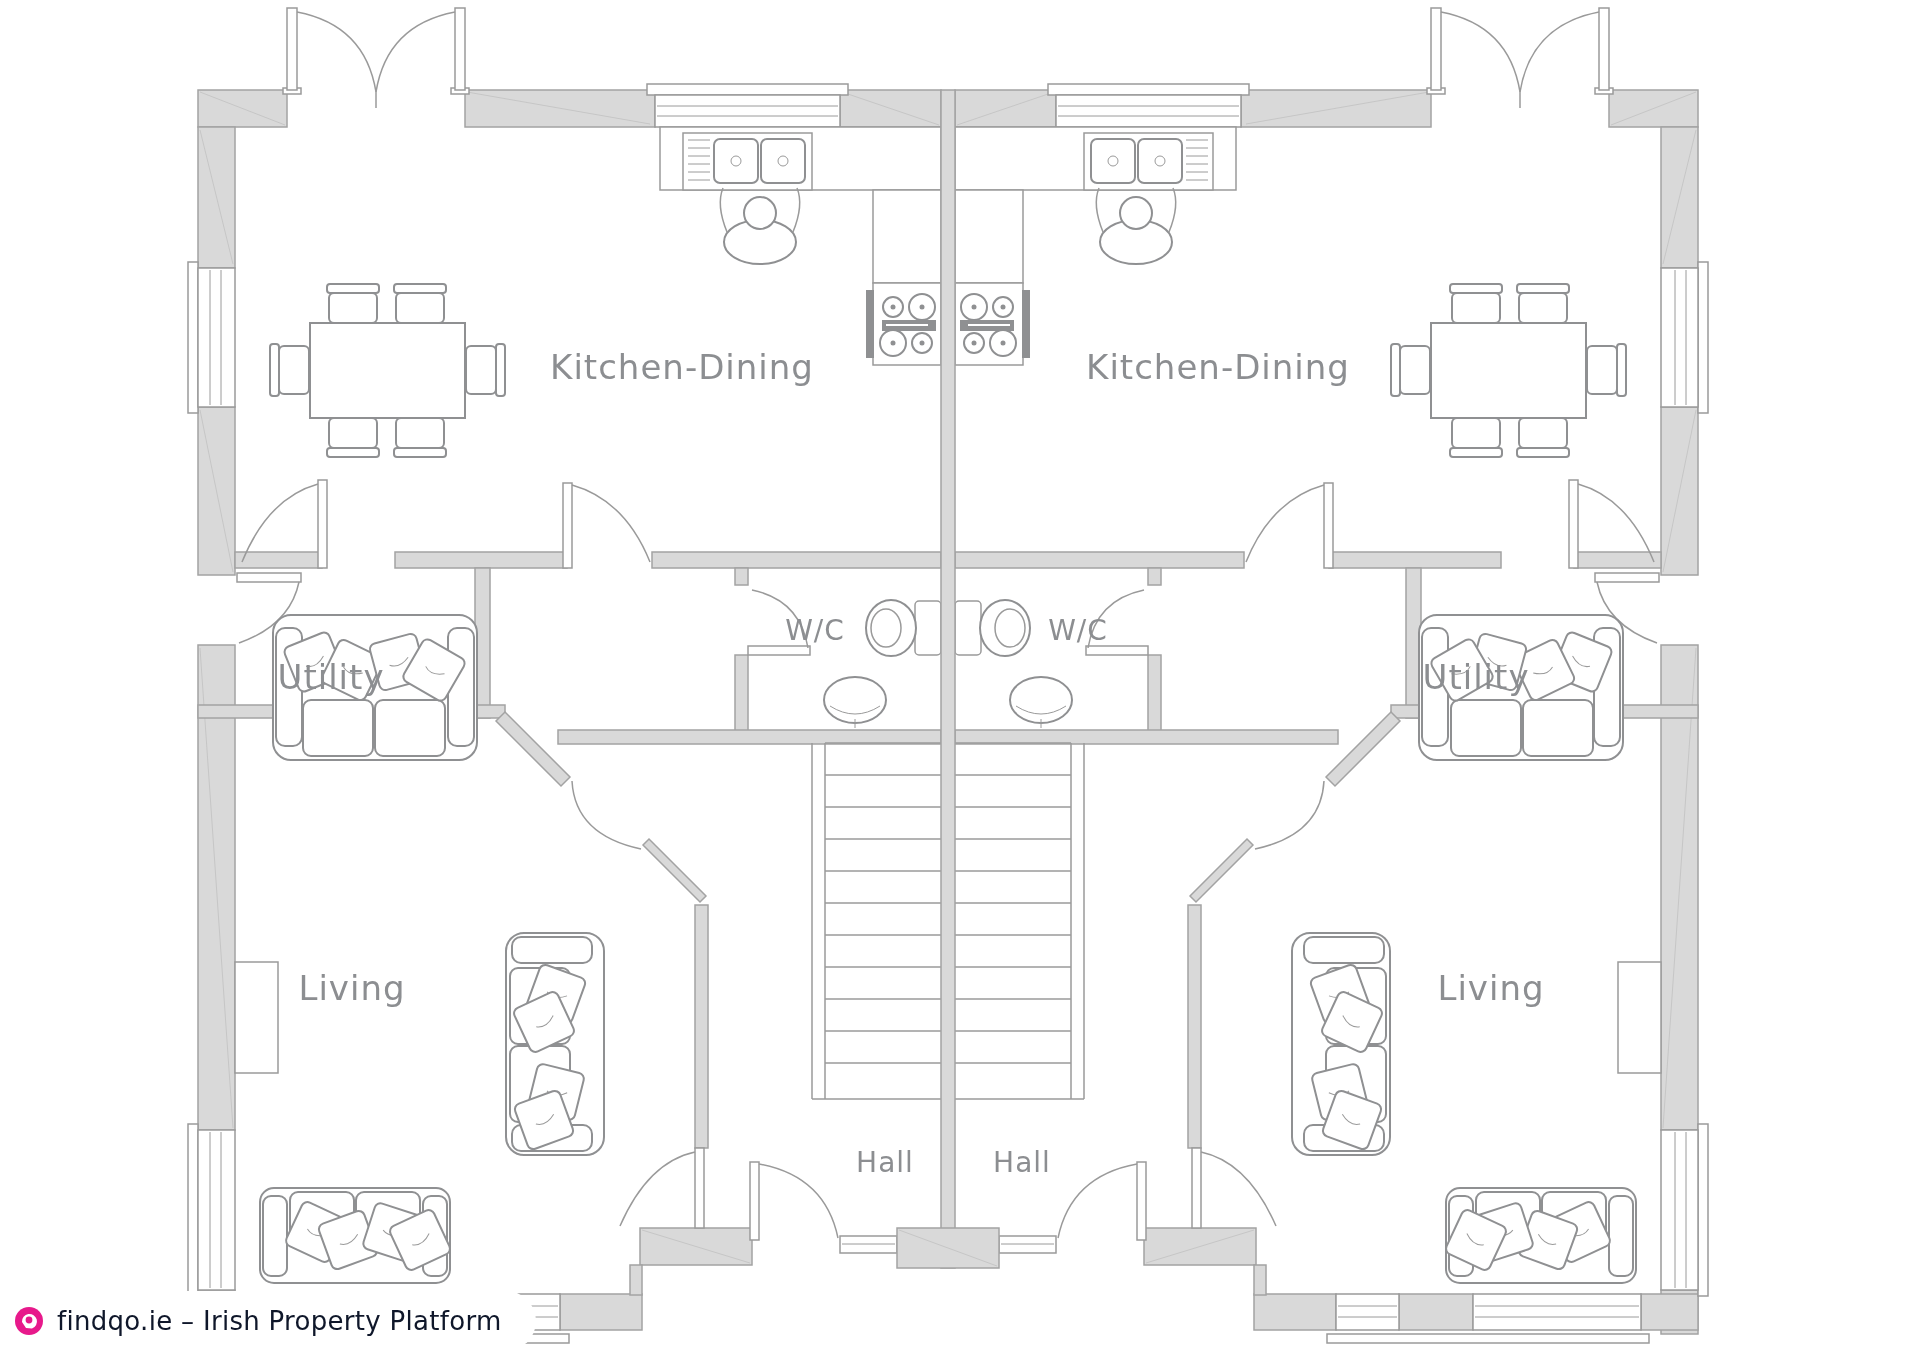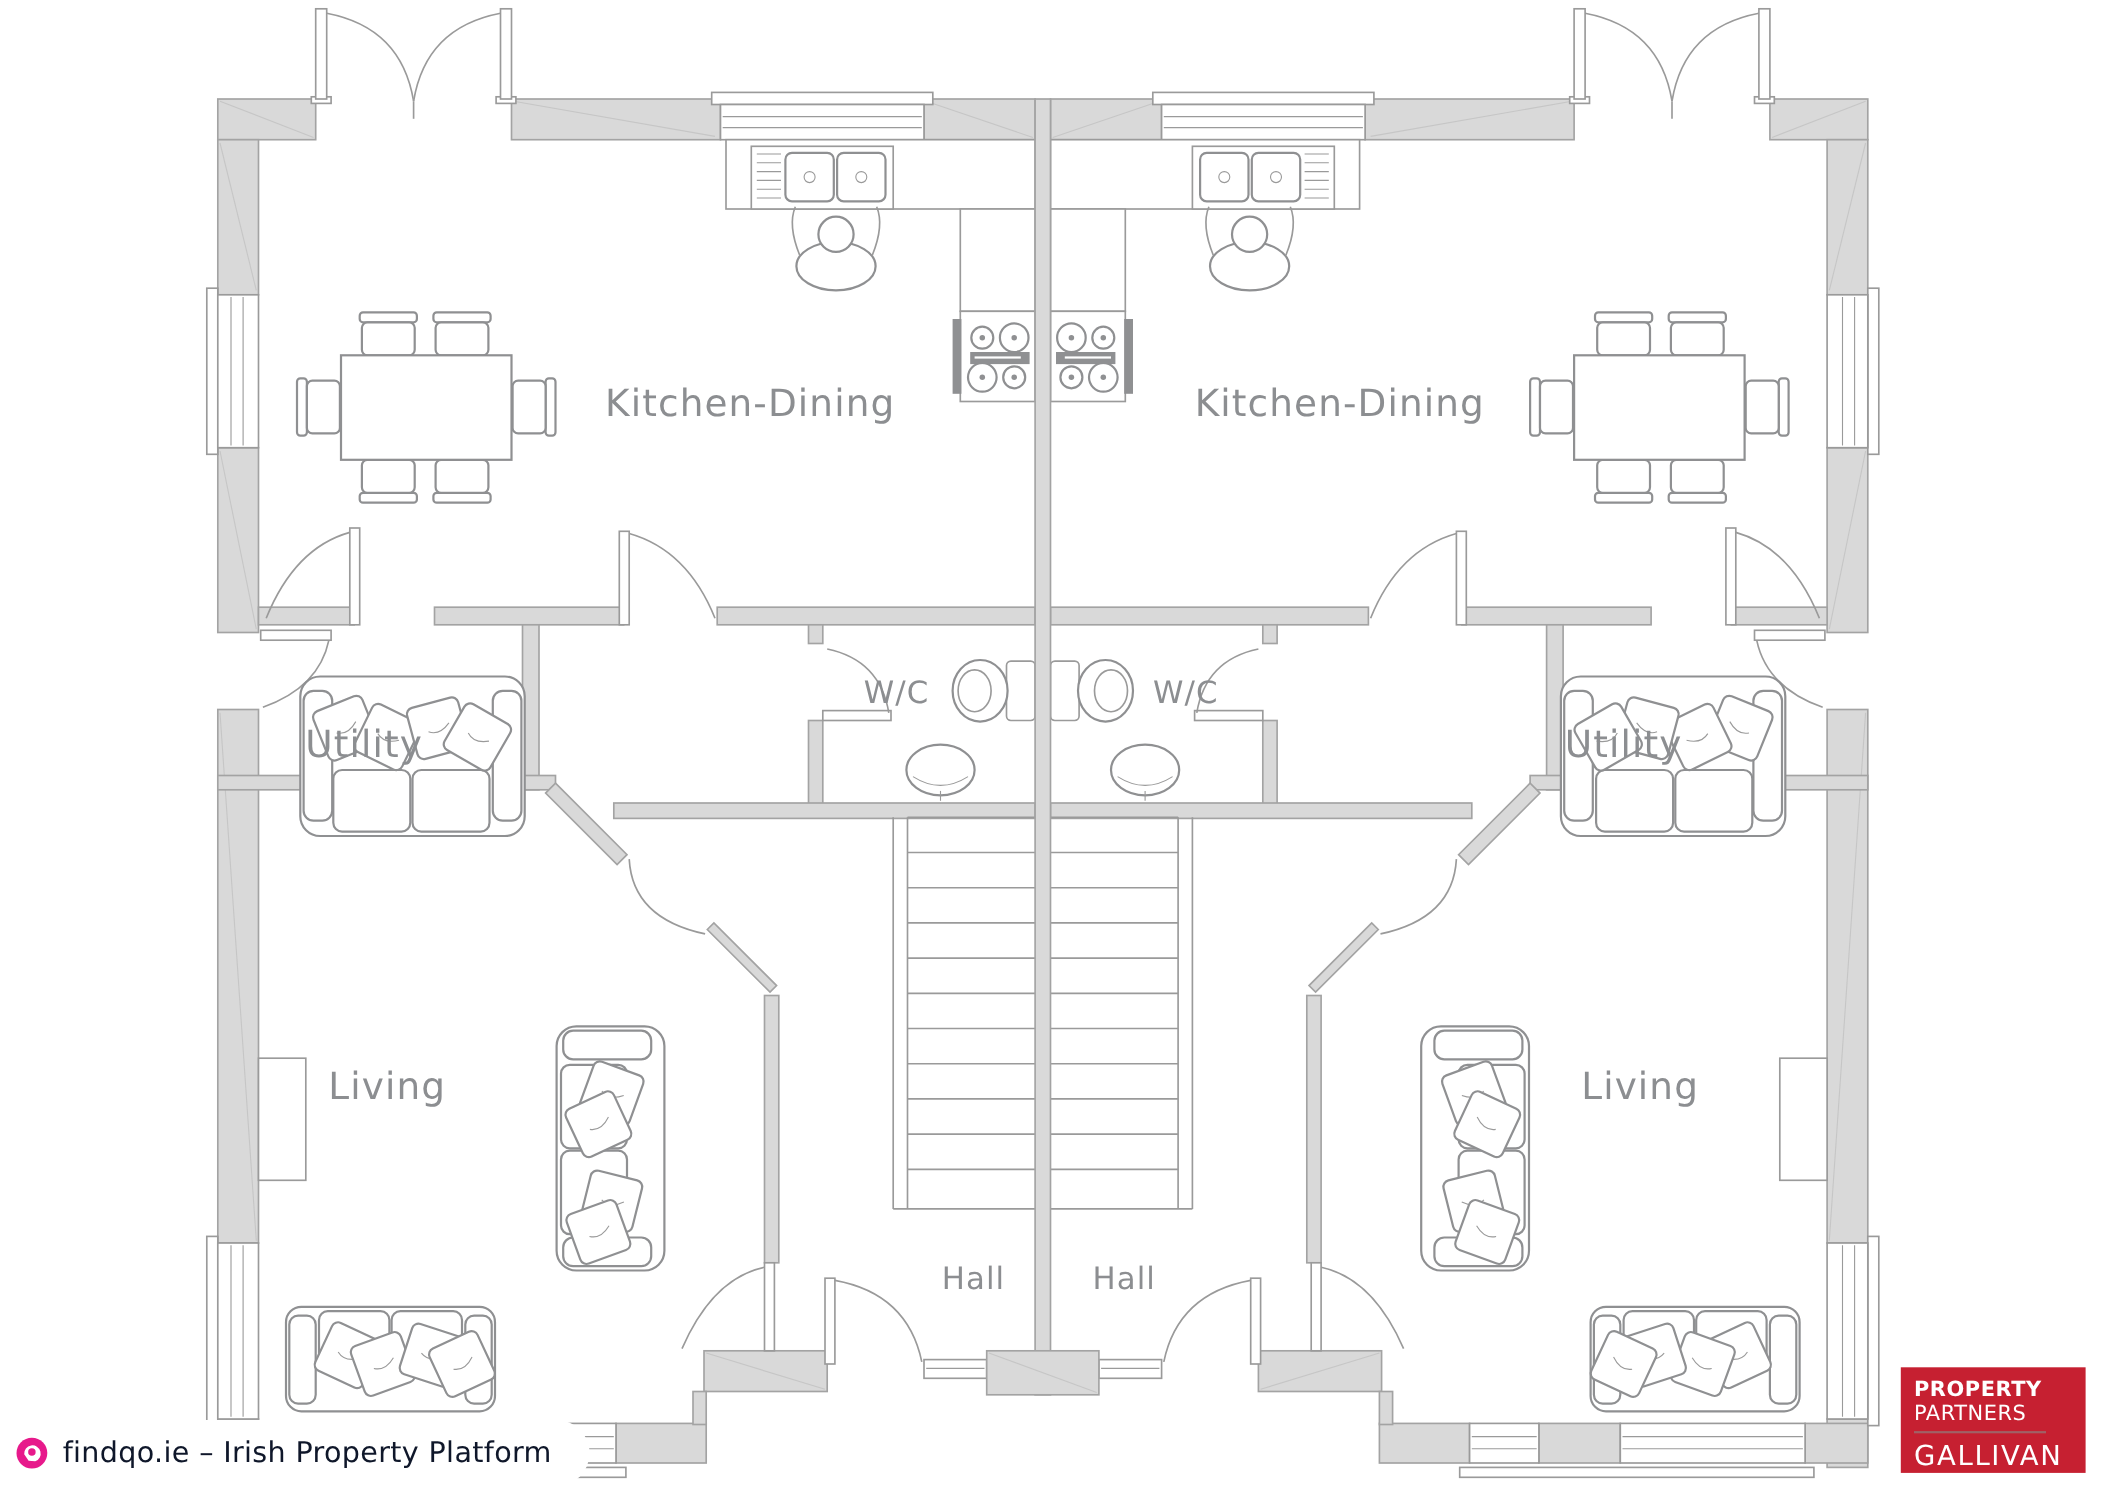--- a/index.html
+++ b/index.html
@@ -1,17 +1,17 @@
 <!DOCTYPE html>
 <html><head>
 <meta charset="utf-8">
 <style>
   html,body{margin:0;padding:0;background:#ffffff;}
   .stage{position:relative;width:1920px;height:1362px;background:#ffffff;overflow:hidden;
-         font-family:"DejaVu Sans","Liberation Sans",sans-serif;}
+         font-family:"DejaVu Sans","Liberation Sans",sans-serif;text-align:right;}
   .plan-svg{position:absolute;left:0;top:0;z-index:1;}
   
   .wall{fill:#d9d9d9;stroke:#a3a3a3;stroke-width:1.5;}
   .thin{fill:#ffffff;stroke:#9a9a9a;stroke-width:1.5;}
   .furn{fill:#ffffff;stroke:#8f9092;stroke-width:2;}
   .ln{fill:none;stroke:#9a9a9a;stroke-width:1.5;}
   .ln1{fill:none;stroke:#9a9a9a;stroke-width:1;}
   .dec{stroke:#c6c6c6;stroke-width:1;fill:none;}
   .dk{fill:#8f9092;stroke:none;}
   
@@ -258,20 +258,14 @@
   <div class="wm-underline"></div>
   <div class="watermark">
     <svg width="30" height="30" viewBox="0 0 30 30">
       <circle cx="15" cy="15" r="14" fill="#e7198b"></circle>
       <path d="M8,16 a7.5,7.5 0 1 1 10,6.5 L12,22 Z" fill="#ffffff"></path>
       <circle cx="15" cy="14" r="3.4" fill="#e7198b"></circle>
     </svg>
     <span class="watermark-text">findqo.ie – Irish Property Platform</span>
   </div>
 
-  <div class="agency-logo">
-    <div class="logo-line1">PROPERTY</div>
-    <div class="logo-line2">PARTNERS</div>
-    <div class="logo-divider"></div>
-    <div class="logo-name">GALLIVAN</div>
-  </div>
 
 </div>
 
 </body></html>

